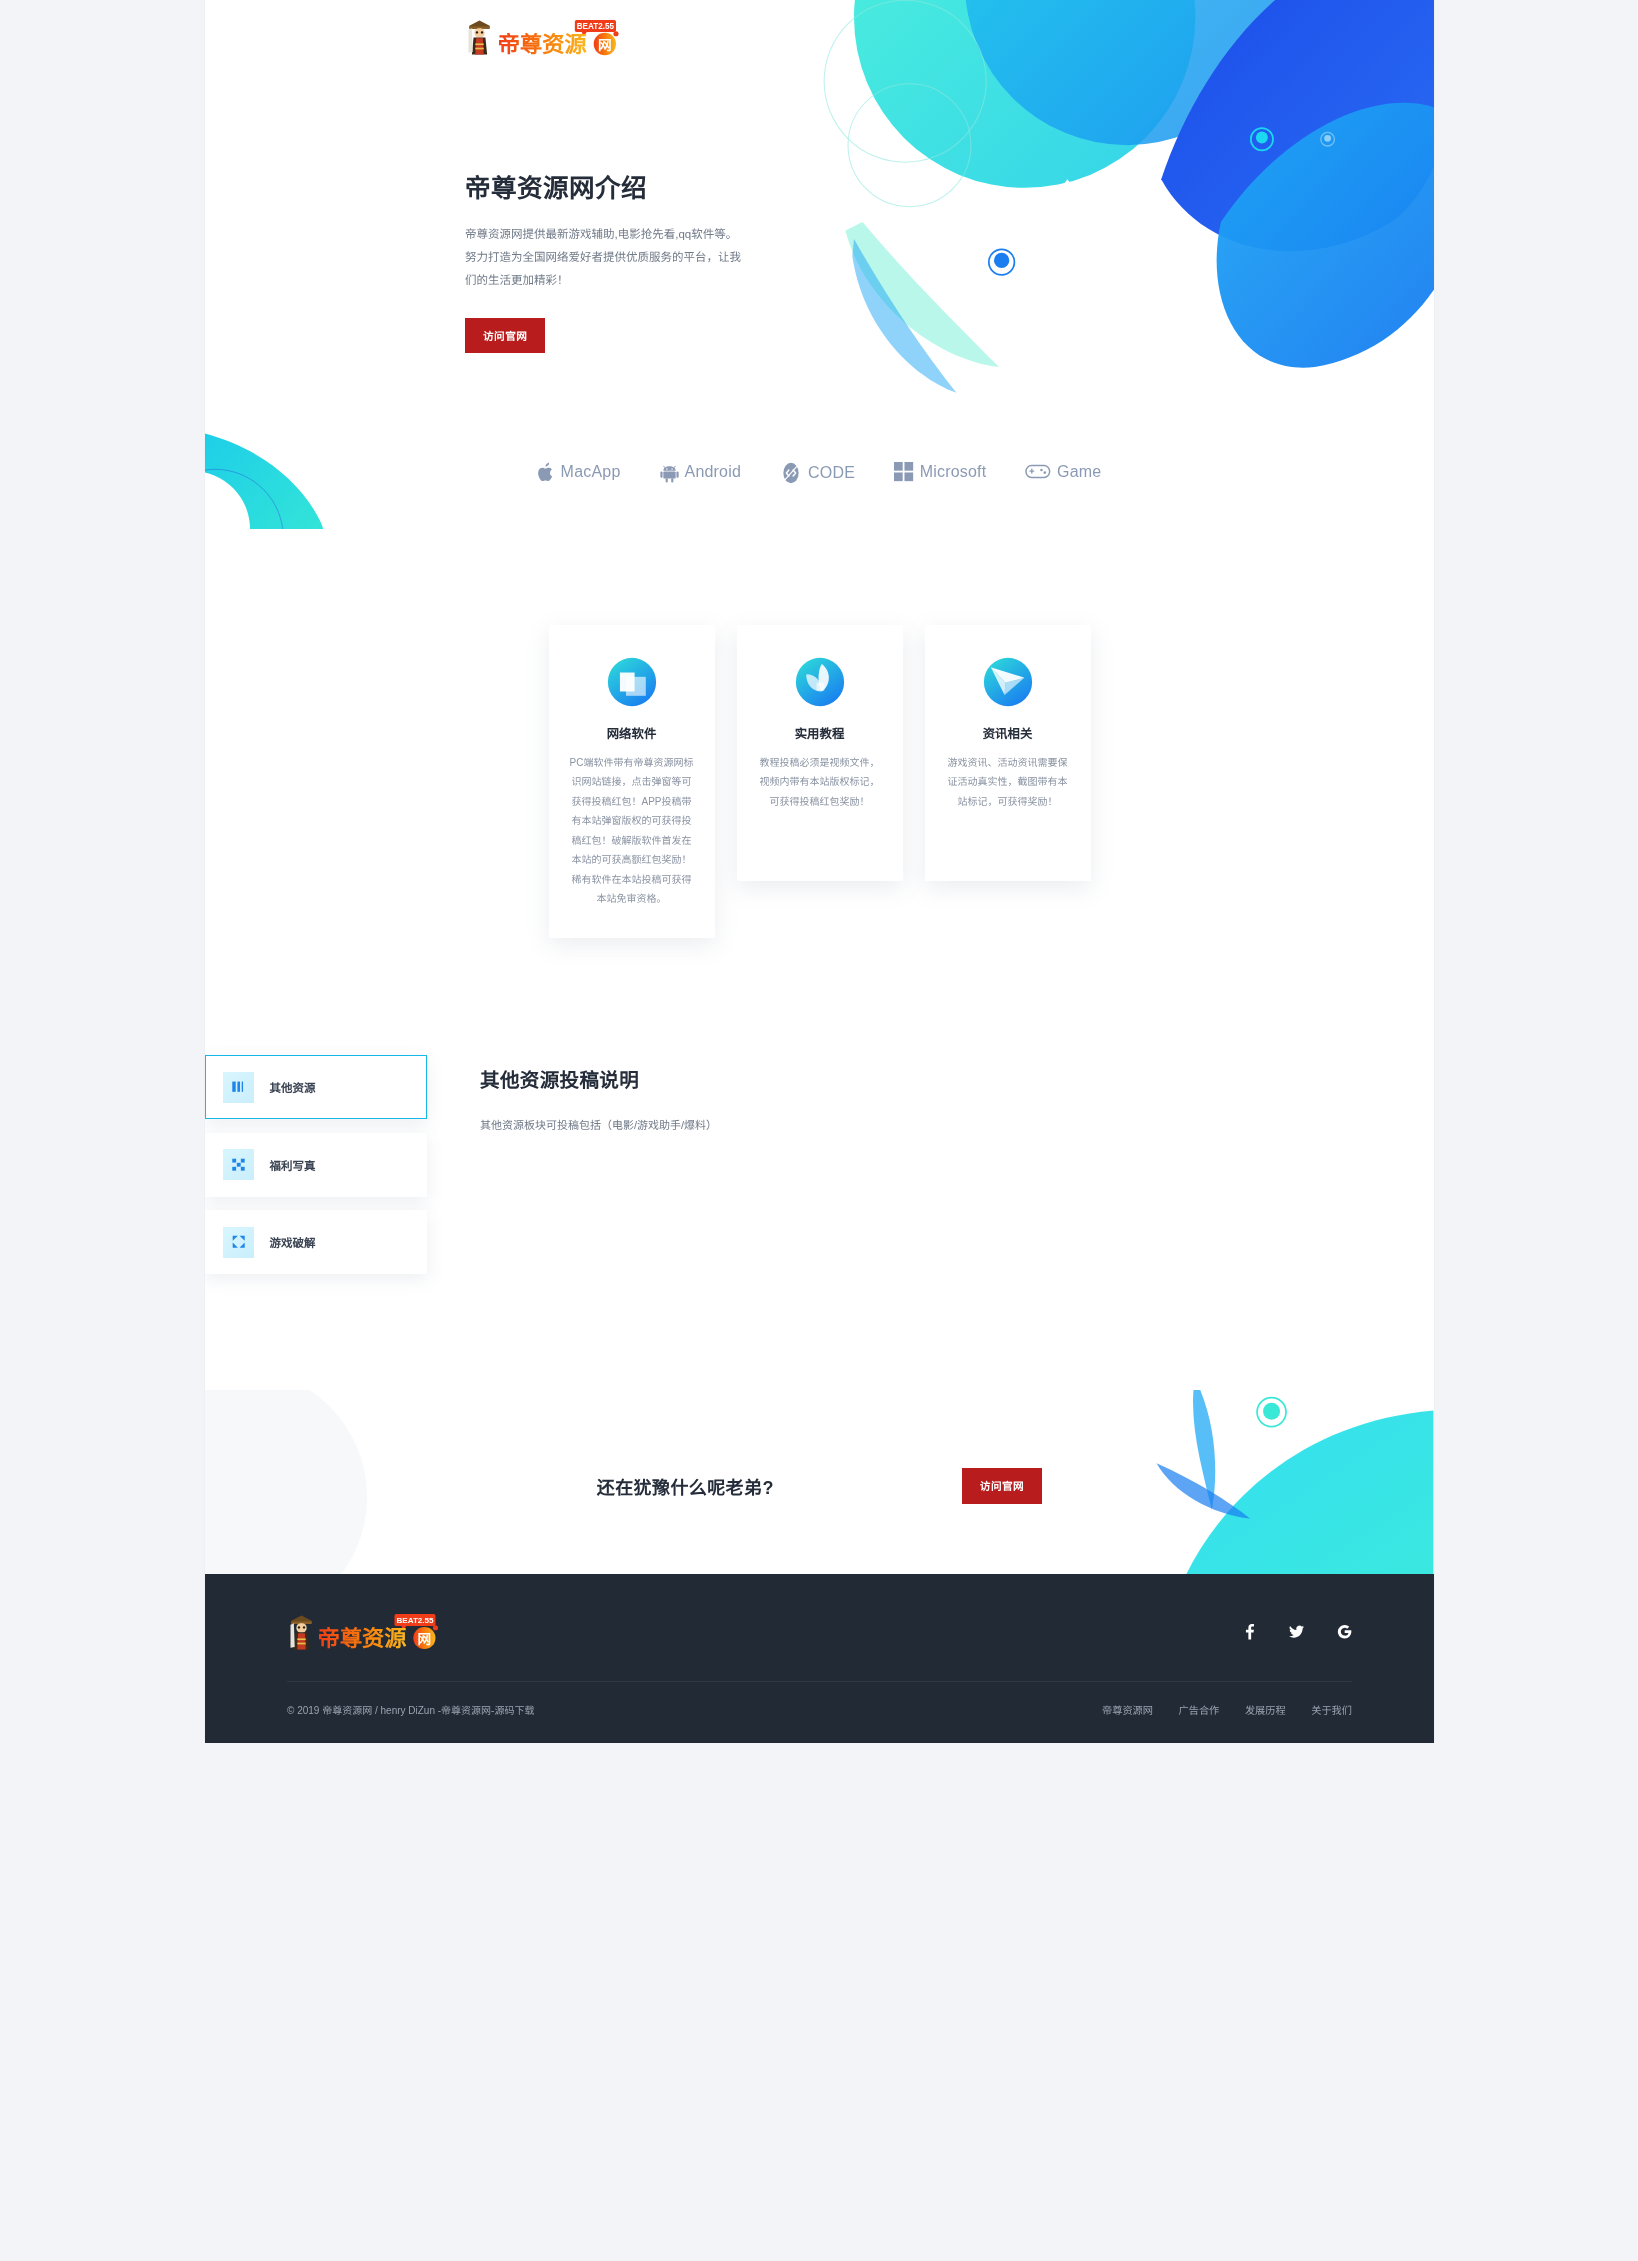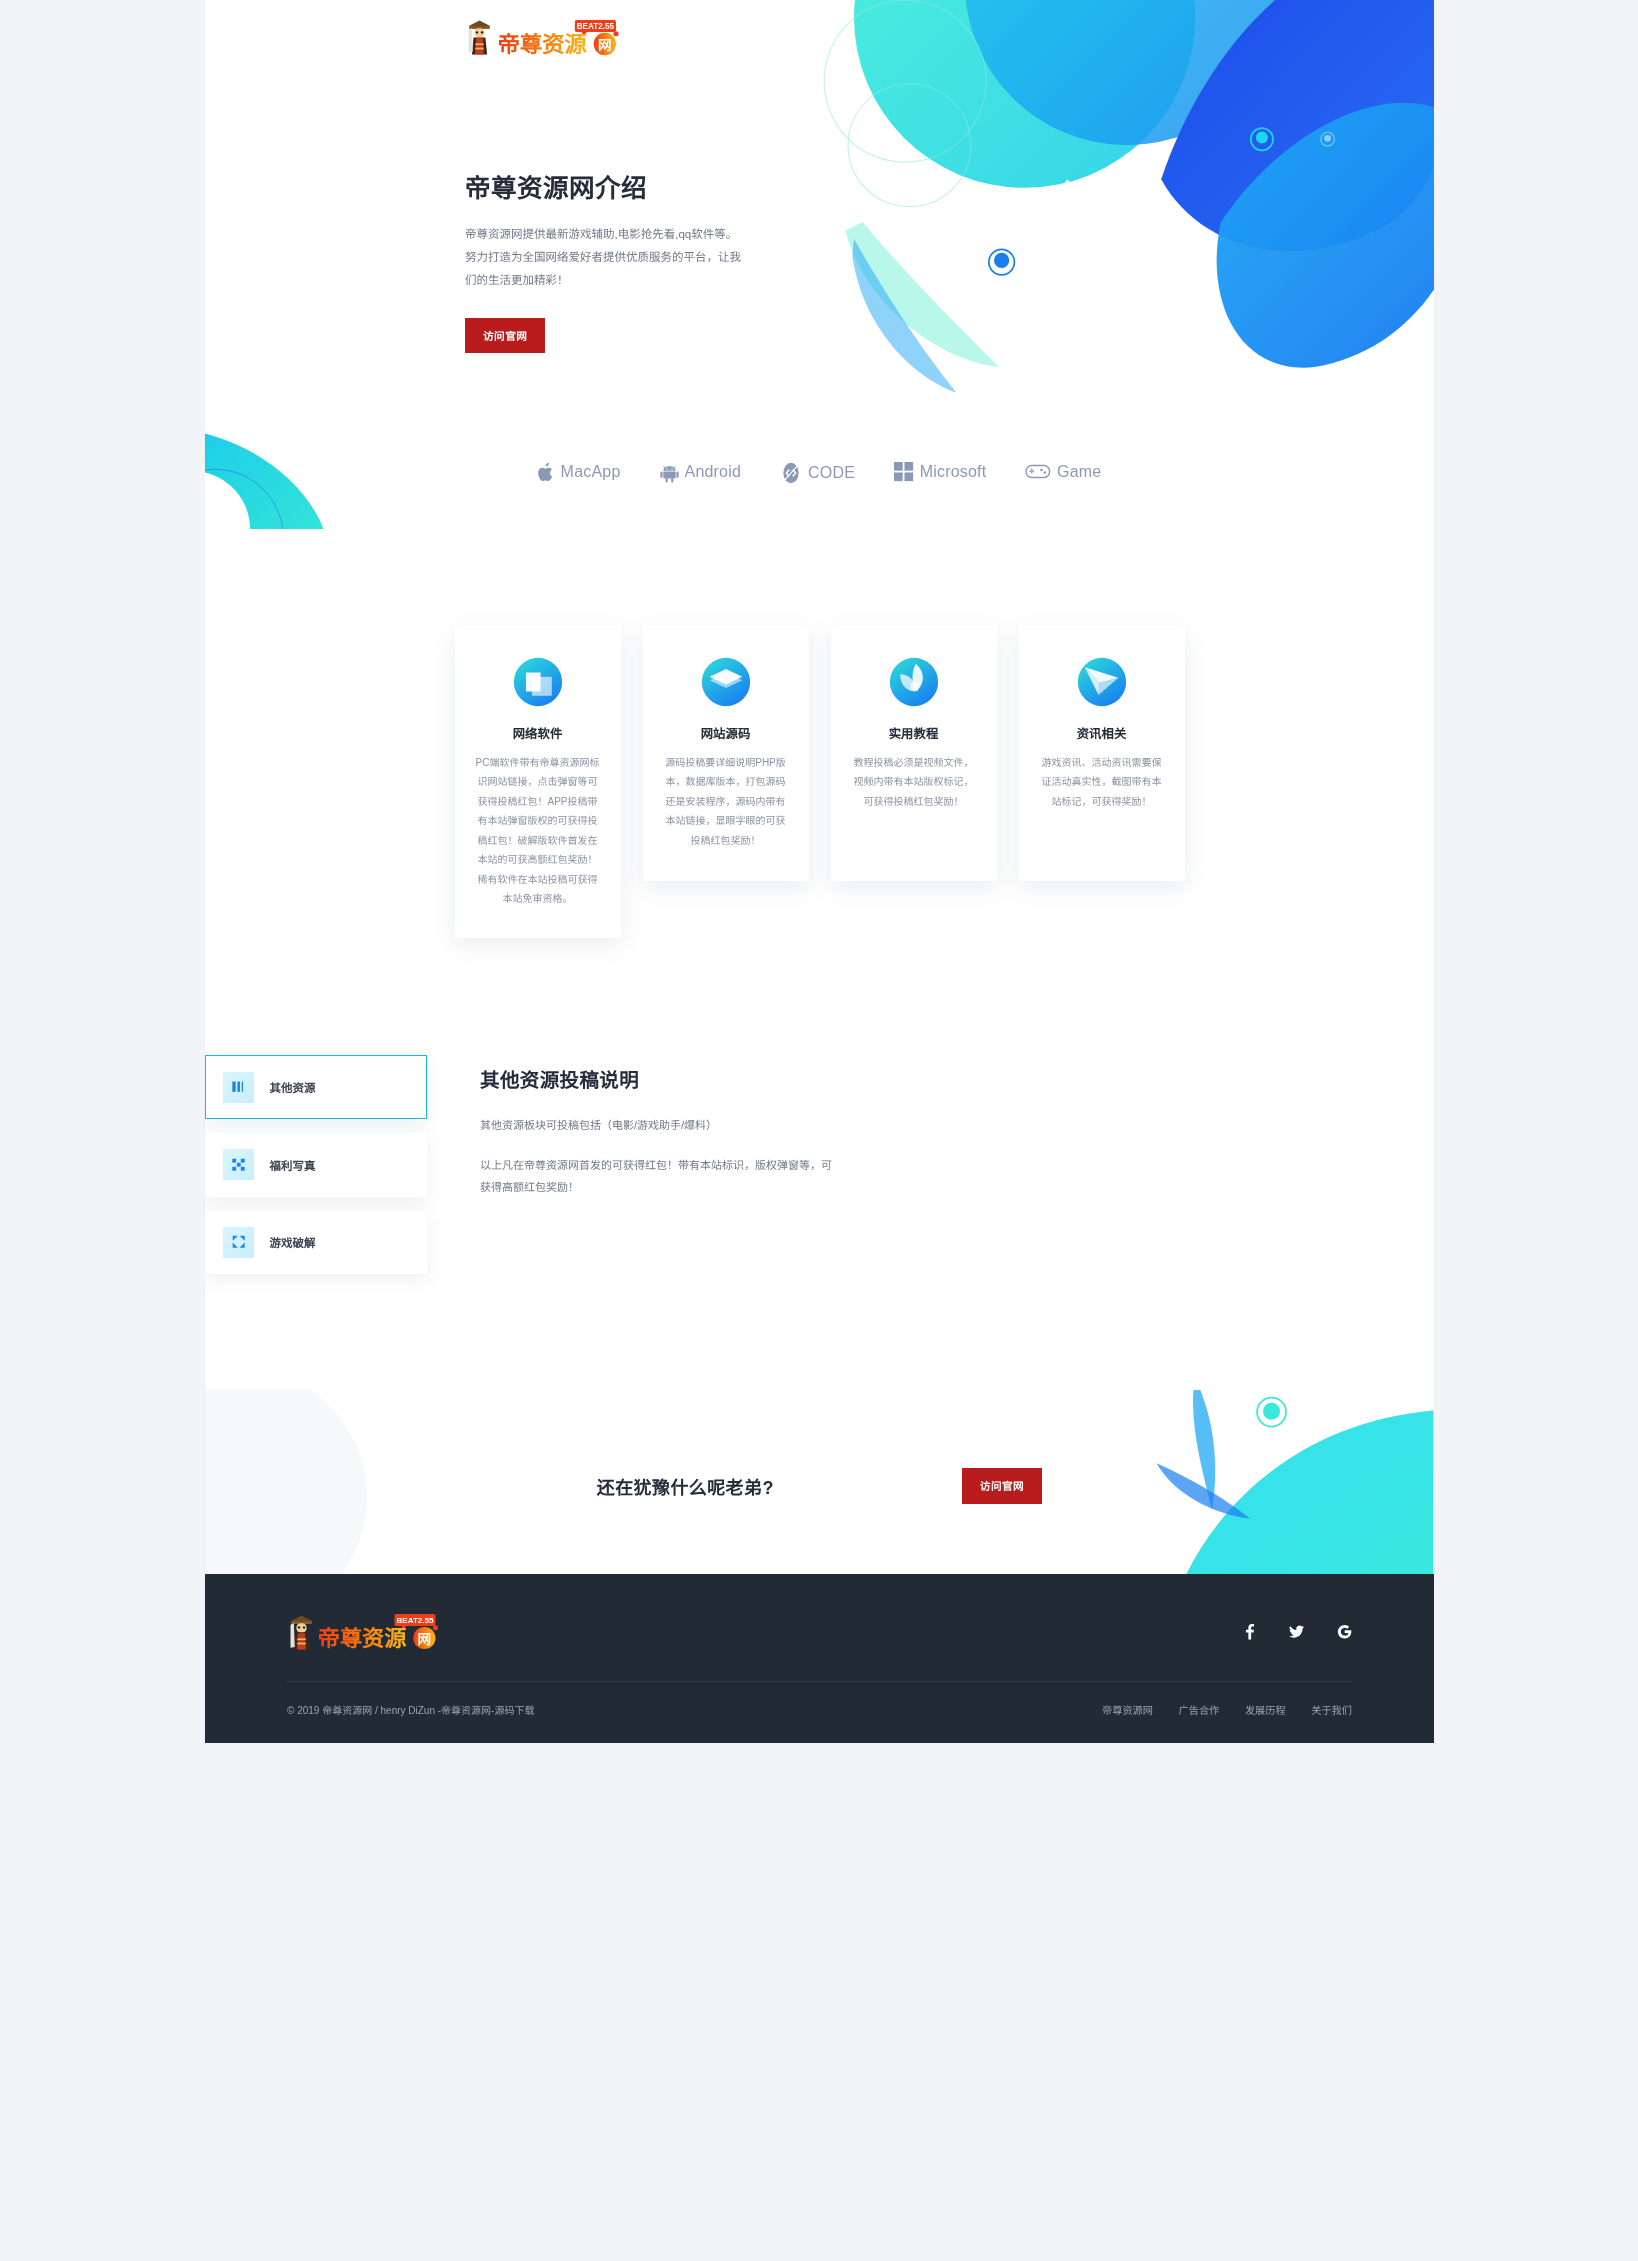--- a/index.html
+++ b/index.html
@@ -443,35 +443,20 @@
             </linearGradient>
           </defs>
         <circle cx="29" cy="29" r="28" fill="url(#ci1)"></circle>
         <path d="M15 18 H32 V40 H15 Z" fill="#ffffff" opacity="0.95"></path>
         <path d="M22 23 H45 V45 H22 Z" fill="#ffffff" opacity="0.62"></path>
       </svg>
       <h3 class="card-title">网络软件</h3>
       <p class="card-body">PC端软件带有帝尊资源网标识网站链接，点击弹窗等可获得投稿红包！APP投稿带有本站弹窗版权的可获得投稿红包！破解版软件首发在本站的可获高额红包奖励！稀有软件在本站投稿可获得本站免审资格。</p>
     </div>
 
-    <div class="card">
-      <svg class="card-icon" viewBox="0 0 58 58">
-        <defs>
-            <linearGradient id="ci2" x1="0" y1="0" x2="0.7" y2="1">
-          <stop offset="0%" stop-color="#2ee0d8"></stop>
-              <stop offset="100%" stop-color="#1a80f0"></stop>
-            </linearGradient>
-          </defs>
-        <circle cx="29" cy="29" r="28" fill="url(#ci2)"></circle>
-        <path d="M29 18 L48 27 L29 36 L10 27 Z" fill="#ffffff" opacity="0.55"></path>
-        <path d="M29 14 L48 23 L29 32 L10 23 Z" fill="#ffffff" opacity="0.95"></path>
-      </svg>
-      <h3 class="card-title">网站源码</h3>
-      <p class="card-body">源码投稿要详细说明PHP版本，数据库版本，打包源码还是安装程序，源码内带有本站链接，显眼字眼的可获投稿红包奖励！</p>
-    </div>
 
     <div class="card">
       <svg class="card-icon" viewBox="0 0 58 58">
         <defs>
             <linearGradient id="ci3" x1="0" y1="0" x2="0.7" y2="1">
           <stop offset="0%" stop-color="#2ee0d8"></stop>
               <stop offset="100%" stop-color="#1a80f0"></stop>
             </linearGradient>
           </defs>
         <circle cx="29" cy="29" r="28" fill="url(#ci3)"></circle>
@@ -538,21 +523,20 @@
             <path d="M16 16 L10 16 L16 10 Z" fill="#1e86e8"></path>
           </svg>
         </span>
         <span class="tab-label">游戏破解</span>
       </div>
     </div>
 
     <div class="tabs-content">
       <h2 class="tabs-content-title">其他资源投稿说明</h2>
       <p>其他资源板块可投稿包括（电影/游戏助手/爆料）</p>
-      <p>以上凡在帝尊资源网首发的可获得红包！带有本站标识，版权弹窗等，可获得高额红包奖励！</p>
     </div>
   </section>
 
   <section class="cta">
     <svg class="cta-art" viewBox="0 0 420 250">
       <defs>
           <linearGradient id="cg" x1="0" y1="0" x2="1" y2="1">
         <stop offset="0%" stop-color="#35dff0"></stop>
             <stop offset="100%" stop-color="#3ae8e0"></stop>
           </linearGradient>

